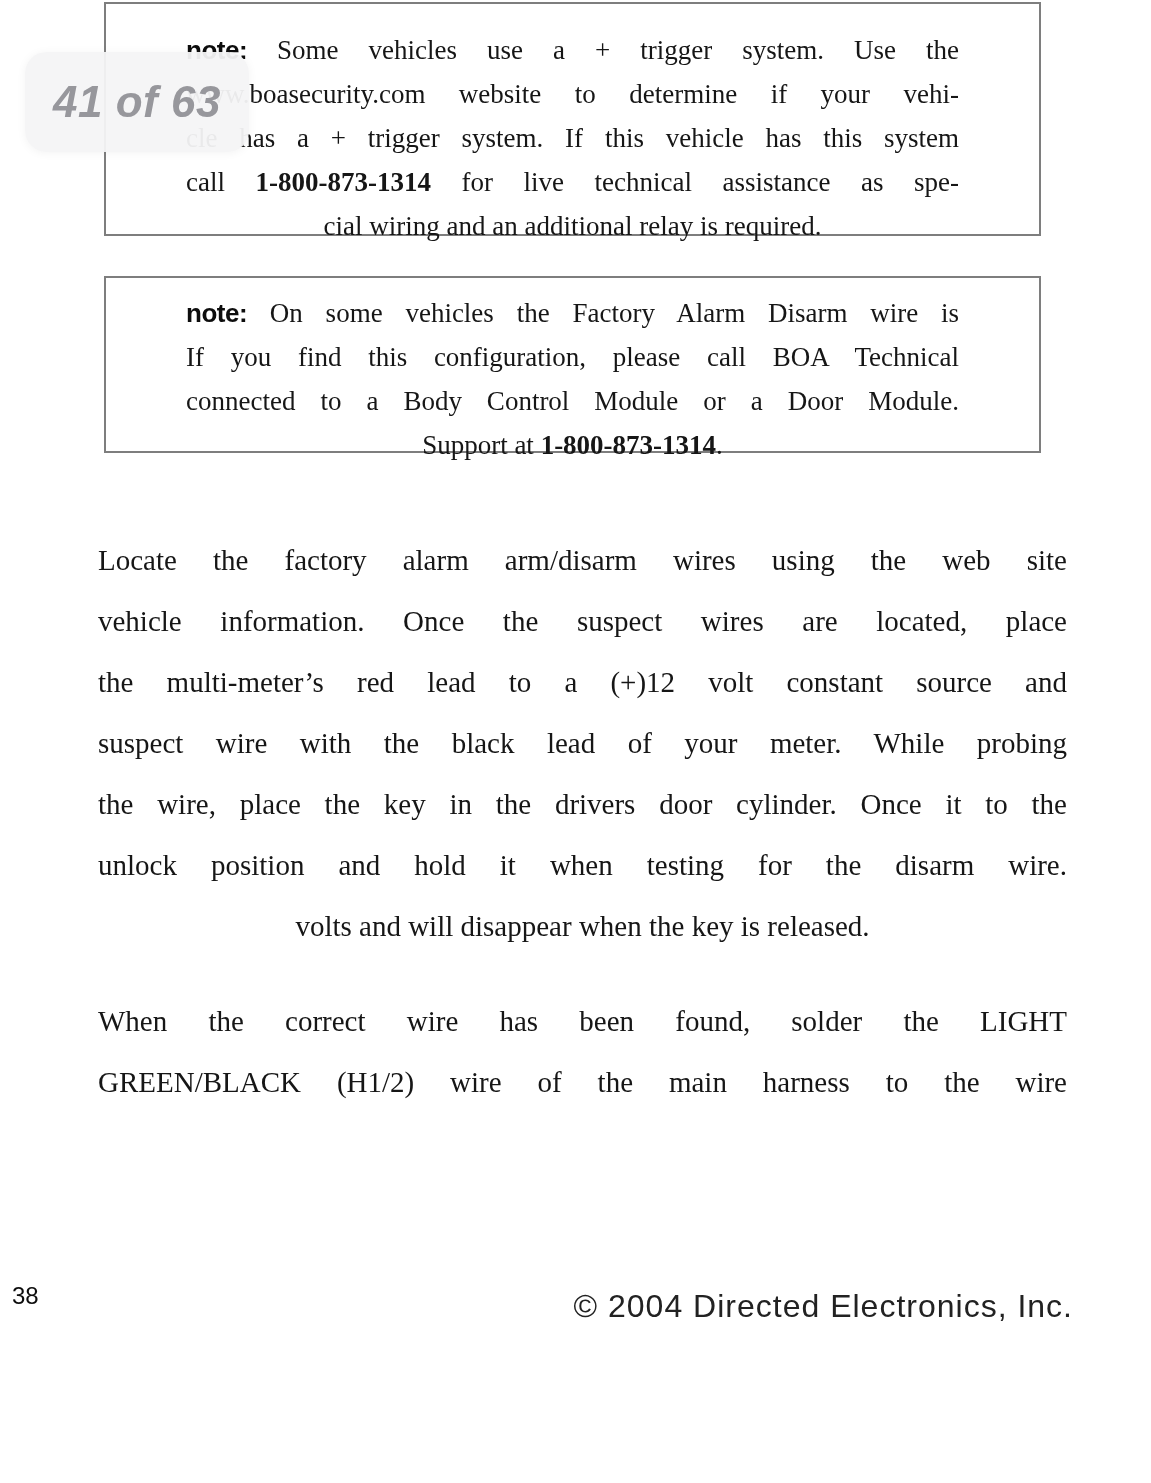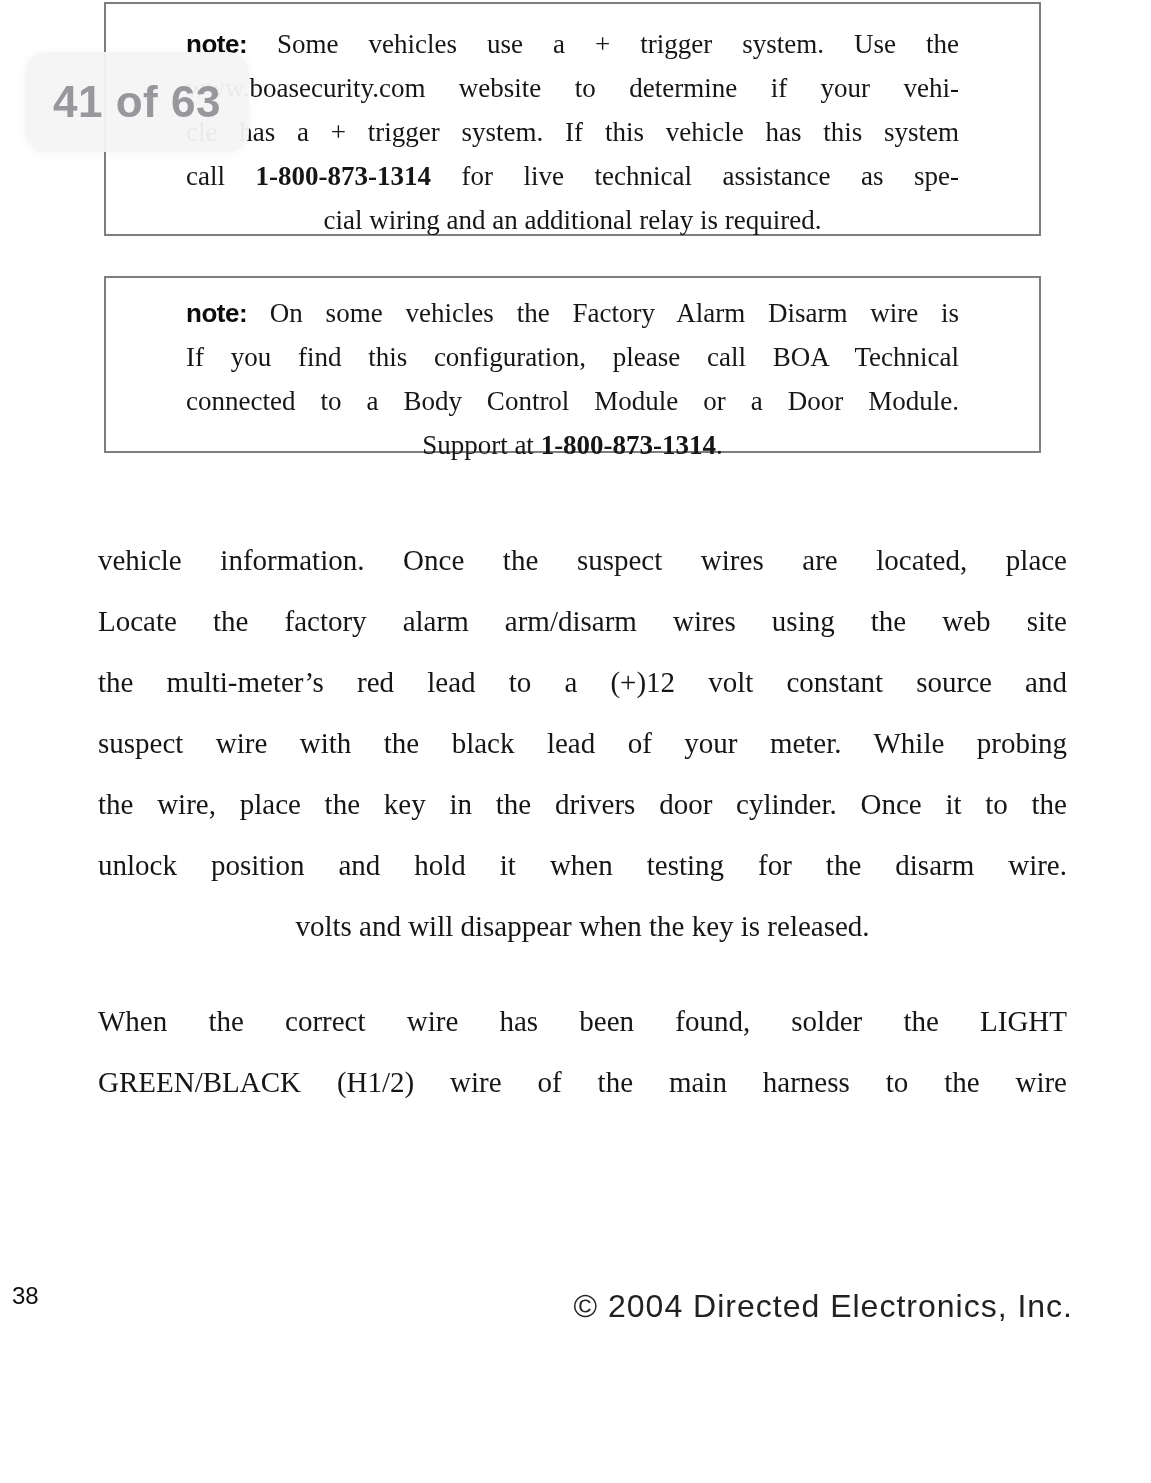--- a/index.html
+++ b/index.html
@@ -14,21 +14,21 @@
     color: #161616;
   }
 
   
   .note-box {
     position: absolute;
     left: 104px;
     width: 937px;
     border: 2px solid #7e7e7e;
     background: #ffffff;
-    padding: 18px 80px 0 80px;
+    padding: 24px 80px 0 80px;
     font-size: 27px;
   }
   .note-box.n1 { top: 2px;   height: 234px; }
   .note-box.n2 { top: 276px; height: 177px; padding-top: 13px; }
   .nline { line-height: 44px; white-space: normal; }
   .jl { text-align: justify; text-align-last: justify; }
   .ll { text-align: center; }
   .nlabel {
     font-family: "Liberation Sans", sans-serif;
     font-weight: bold;
@@ -52,20 +52,21 @@
     align-items: center;
     justify-content: center;
     z-index: 5;
   }
   .badge span {
     font-family: "Liberation Sans", sans-serif;
     font-size: 44px;
     font-weight: 600;
     color: #97979c;
     letter-spacing: 0.5px;
+    font-style: italic;
   }
 
   
   .bodytext {
     position: absolute;
     top: 530px;
     left: 98px;
     width: 969px;
     font-size: 29px;
   }
@@ -112,22 +113,22 @@
     <div class="nline jl">connected to a Body Control Module or a Door Module.</div>
     <div class="nline ll"><span>Support at </span><b class="phone">1-800-873-1314</b><span>.</span></div>
   </div>
 
   <div class="badge">
     <span>41 of 63</span>
   </div>
 
   <div class="bodytext">
     <div class="para p1">
+      <div class="bline jl">Locate the factory alarm arm/disarm wires using the web site</div>
       <div class="bline jl">vehicle information. Once the suspect wires are located, place</div>
-      <div class="bline jl">Locate the factory alarm arm/disarm wires using the web site</div>
       <div class="bline jl">the multi-meter’s red lead to a (+)12 volt constant source and</div>
       <div class="bline jl">suspect wire with the black lead of your meter. While probing</div>
       <div class="bline jl">the wire, place the key in the drivers door cylinder. Once it to the</div>
       <div class="bline jl">unlock position and hold it when testing for the disarm wire.</div>
       <div class="bline ll">volts and will disappear when the key is released.</div>
     </div>
     <div class="para p2">
       <div class="bline jl">When the correct wire has been found, solder the LIGHT</div>
       <div class="bline jl">GREEN/BLACK (H1/2) wire of the main harness to the wire</div>
     </div>

